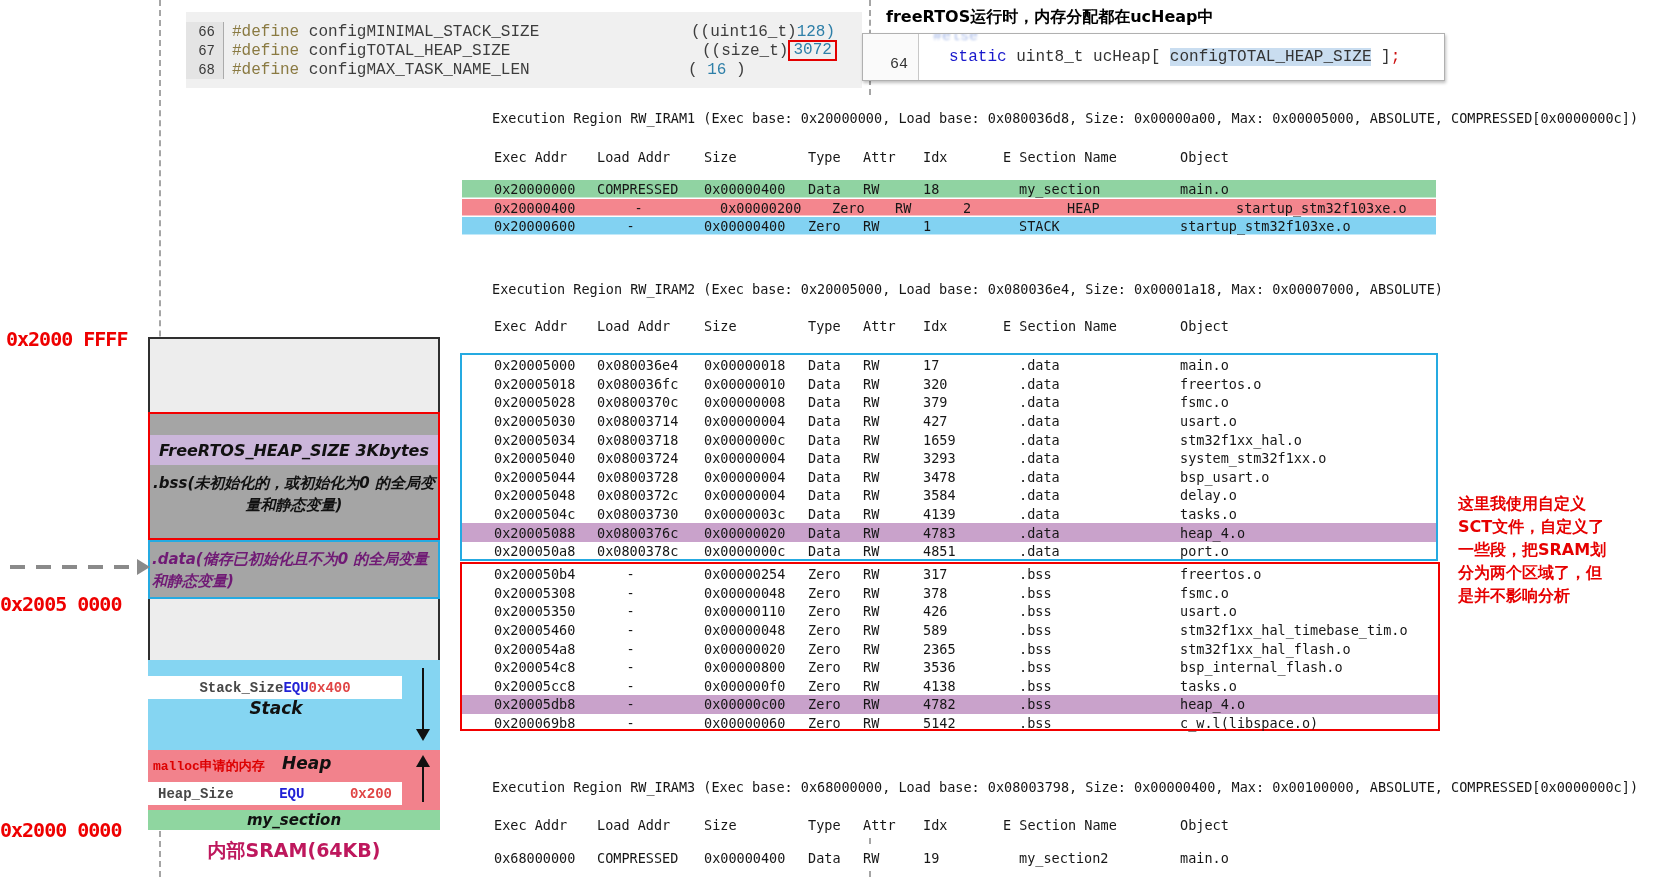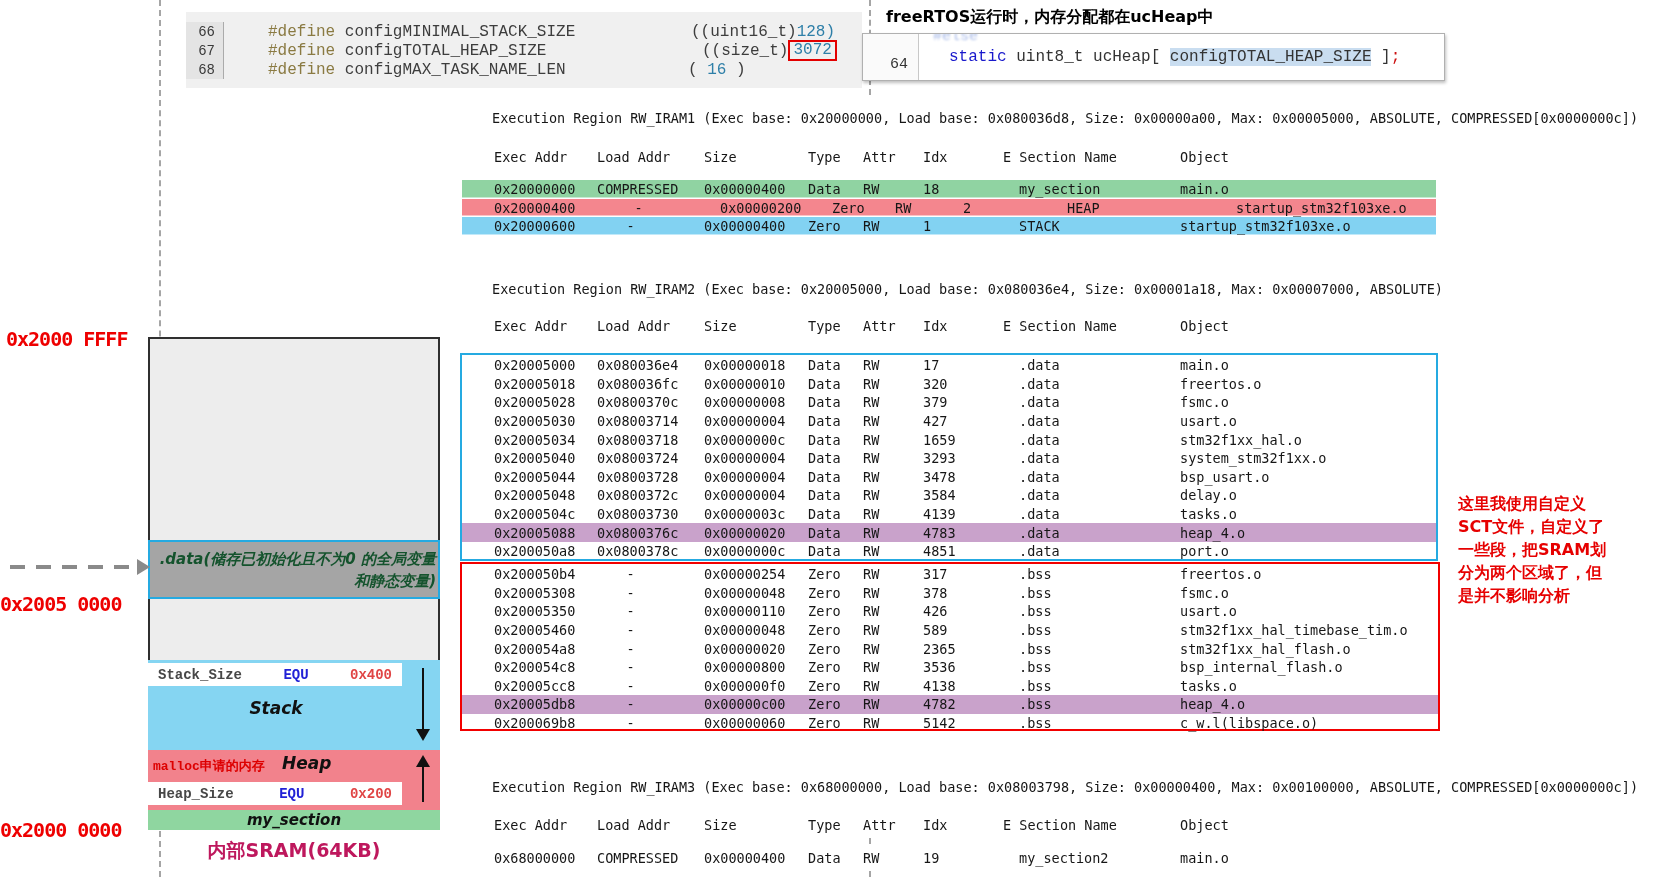--- a/index.html
+++ b/index.html
@@ -6,21 +6,21 @@
   html,body { width:1656px; height:877px; }
   body { position:relative; background:#fff; overflow:hidden;
          font-family:"DejaVu Sans", sans-serif; }
 
   
   .guide { position:absolute; width:0; border-left:2px dashed #8f8f8f; z-index:0; opacity:.8; }
 
   
   .code-left { position:absolute; left:186px; top:12px; width:676px; height:76px;
                background:#f0f0f0; overflow:hidden; z-index:2; padding-top:10px; }
-  .cl-row { position:relative; height:19px; display:flex; align-items:center;gap:36px; }
+  .cl-row { position:relative; height:19px; display:flex; align-items:center; }
   .cl-num { width:38px; height:100%; background:#e4e4e4; border-right:1px solid #ababab;
             display:flex; align-items:center; justify-content:flex-end; padding-right:8px;
             font:14px "Liberation Mono", monospace; color:#3a3a3a; }
   .cl-code { padding-left:8px; font:16px "Liberation Mono", monospace; white-space:pre; }
   .kw-define { color:#8a7a42; }
   .ident { color:#3d3d3d; }
   .cl-val { position:absolute; top:0; height:100%; display:flex; align-items:center;
             font:16px "Liberation Mono", monospace; white-space:pre; }
   .dark { color:#3d3d3d; } .tealnum { color:#2e7fa8; }
   .num-box { display:inline-block; border:2px solid #e30000; padding:0 3px; line-height:17px; }
@@ -83,31 +83,31 @@
              border:2px solid #2f2f2f; background:#ededed; z-index:2; }
   .sec { position:absolute; left:-2px; right:-2px; }
   .sec-red  { top:73px; height:128px; border:2px solid #f20000; background:#a5a5a5; }
   .band-purple { position:absolute; left:0; right:0; top:21px; height:30px; background:#cbb6da;
                  display:flex; align-items:center; justify-content:center;
                  font:bold italic 16px "DejaVu Sans", sans-serif; color:#111; }
   .bss-text { position:absolute; left:2px; right:2px; top:58px; text-align:center;
               font:bold italic 15px "DejaVu Sans", sans-serif; color:#111; line-height:22px; }
   .sec-data { top:201px; height:59px; border:2px solid #25aae1; background:#a5a5a5;
               display:flex; align-items:center; justify-content:center; }
-  .data-text { text-align:right; font:bold italic 15px "DejaVu Sans", sans-serif;
-               color:#14532d; line-height:22px; padding:0 2px; }
+  .data-text { text-align:left; font:bold italic 15px "DejaVu Sans", sans-serif;
+               color:#701a75; line-height:22px; padding:0 2px; }
   .sec-stack { top:321px; height:90px; background:#85d5f2; }
   .sec-heap  { top:411px; height:60px; background:#f2828c; }
   .sec-green { top:471px; height:20px; background:#8fd6a0;
                display:flex; align-items:center; justify-content:center;
                font:bold italic 15px "DejaVu Sans", sans-serif; color:#111; }
   .equ-strip { position:absolute; left:0; width:254px; height:23px; background:#fff;
                display:flex; align-items:center; justify-content:space-between;
                padding:0 10px; font:bold 14px "Liberation Mono", monospace; }
-  .stack-strip { top:3px; } .heap-strip { top:32px;justify-content:space-between; }
+  .stack-strip { top:16px;justify-content:center; } .heap-strip { top:32px;justify-content:space-between; }
   .ss-name { color:#474747; } .ss-equ { color:#2121d6; } .ss-val { color:#e04545; }
   .sec-label { position:absolute; left:0; right:36px; text-align:center;
                font:bold italic 17px "DejaVu Sans", sans-serif; color:#111; }
   .stack-word { top:38px; }
   .malloc-note { position:absolute; left:5px; top:7px; color:#dd0000;
                  font:bold 13px "Liberation Mono", monospace;text-align:right; }
   .heap-word { position:absolute; left:134px; top:3px;
                font:bold italic 17px "DejaVu Sans", sans-serif; color:#111; }
   .arr { position:absolute; right:16px; width:2.5px; background:#111; }
   .arr-down { top:8px; height:62px; }
@@ -460,20 +460,24 @@
     <span class="c-obj">main.o</span>
   </div>
   </div>
 
 <div class="addr" style="left:6px; top:327px;">0x2000 FFFF</div>
 <div class="addr" style="left:0; top:592px;">0x2005 0000</div>
 <div class="addr" style="left:0; top:818px;">0x2000 0000</div>
 <div class="dash-arrow"></div>
 
 <div class="diagram">
+  <div class="sec sec-red">
+    <div class="band-purple">FreeRTOS_HEAP_SIZE 3Kbytes</div>
+    <div class="bss-text">.bss(未初始化的，或初始化为0 的全局变量和静态变量)</div>
+  </div>
   <div class="sec sec-data">
     <div class="data-text">.data(储存已初始化且不为0 的全局变量 和静态变量)</div>
   </div>
   <div class="sec sec-stack">
     <div class="equ-strip stack-strip">
       <span class="ss-name">Stack_Size</span>
       <span class="ss-equ">EQU</span>
       <span class="ss-val">0x400</span>
     </div>
     <div class="sec-label stack-word">Stack</div>

